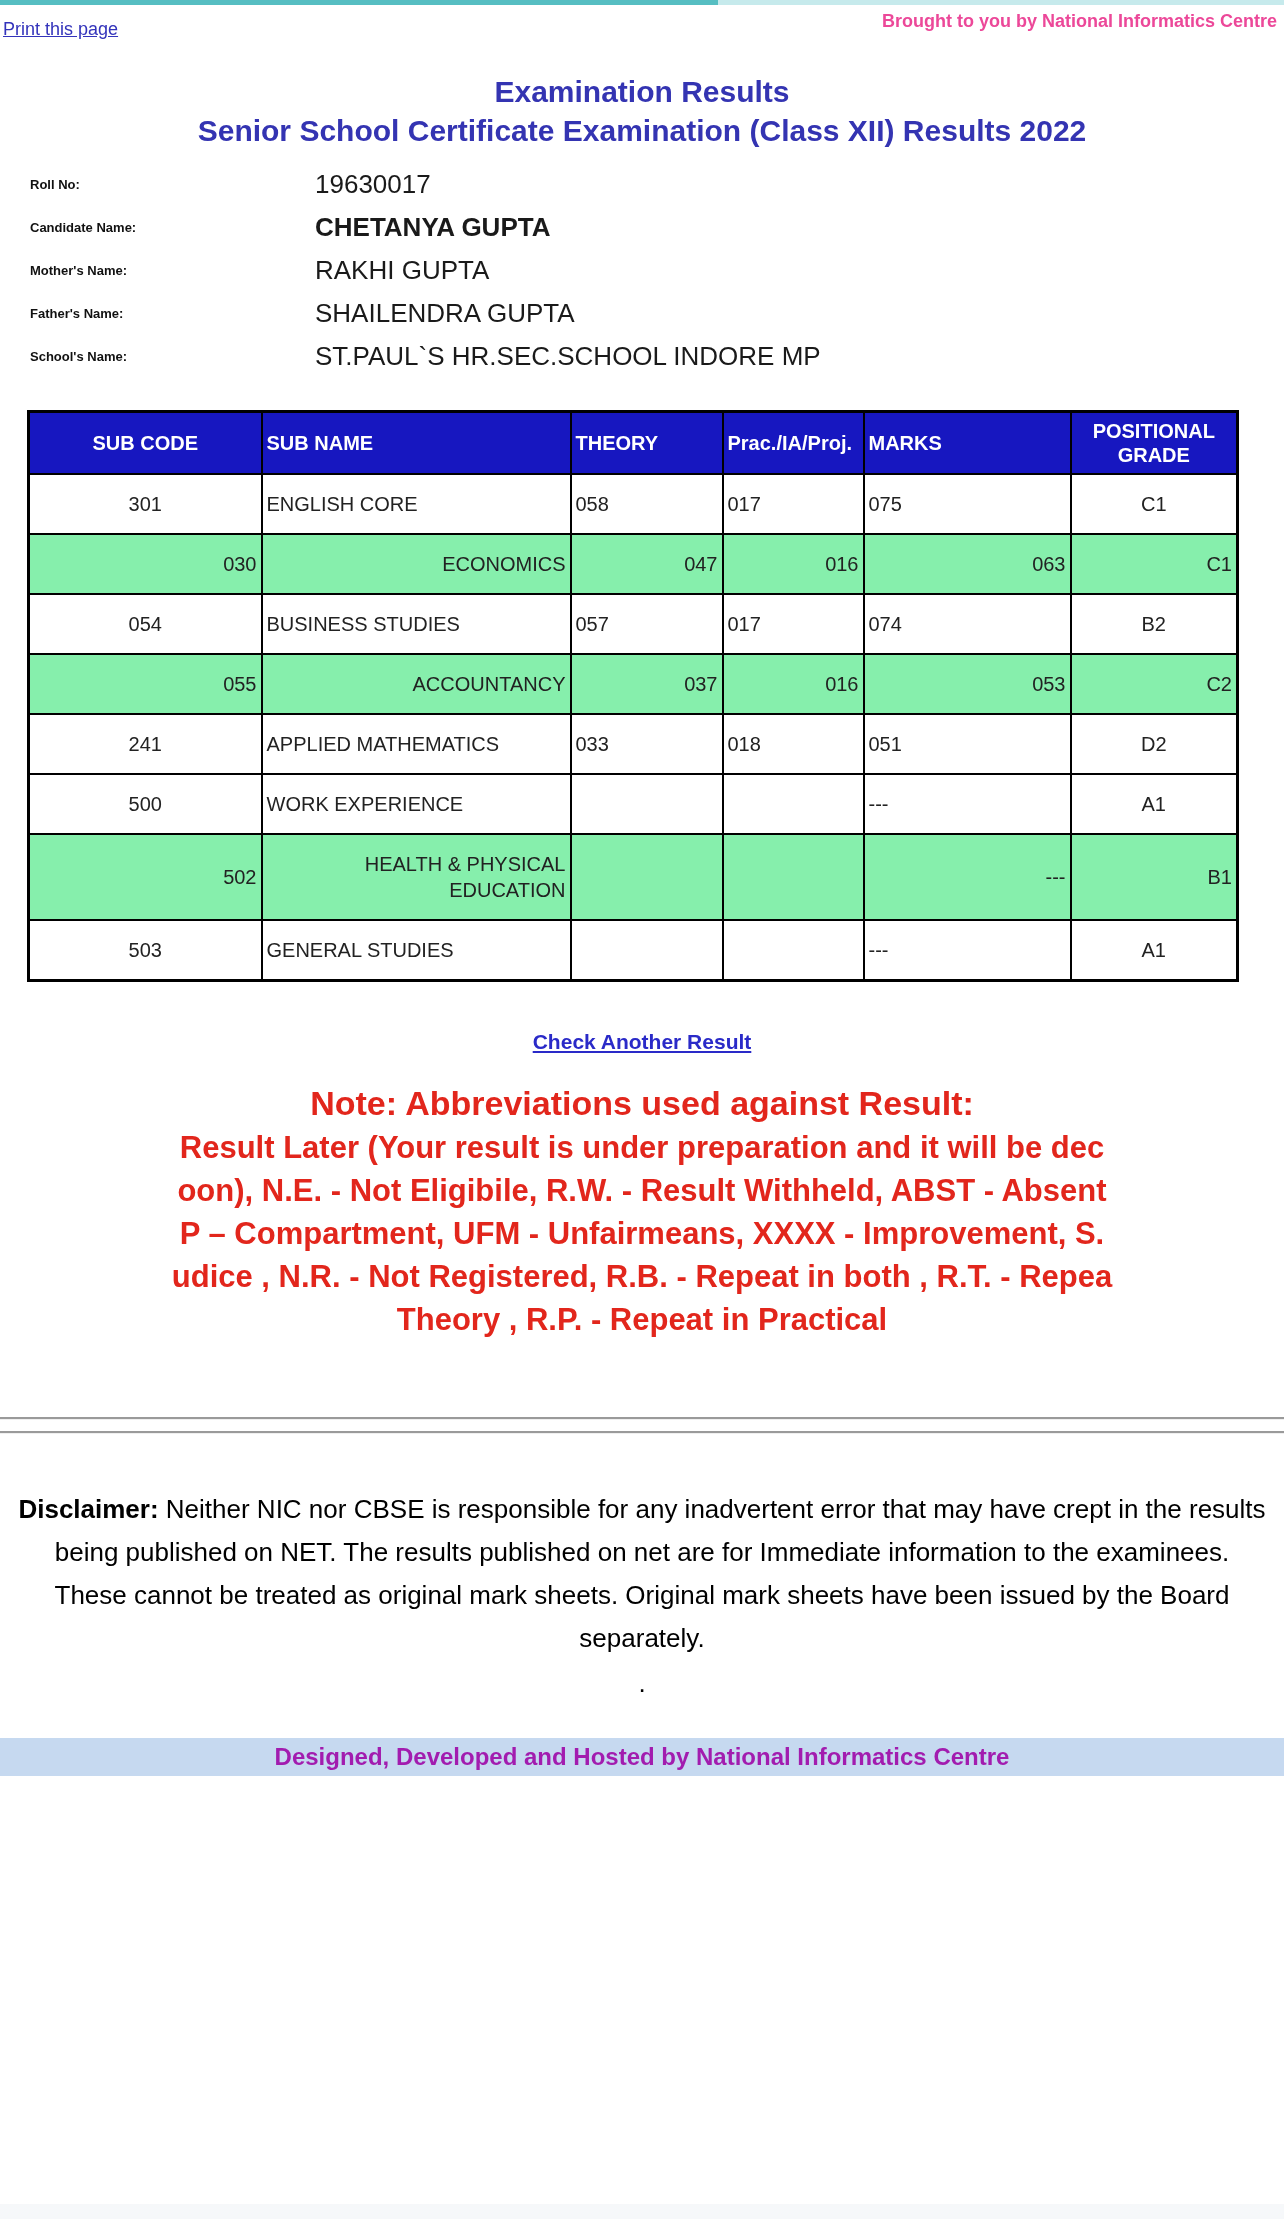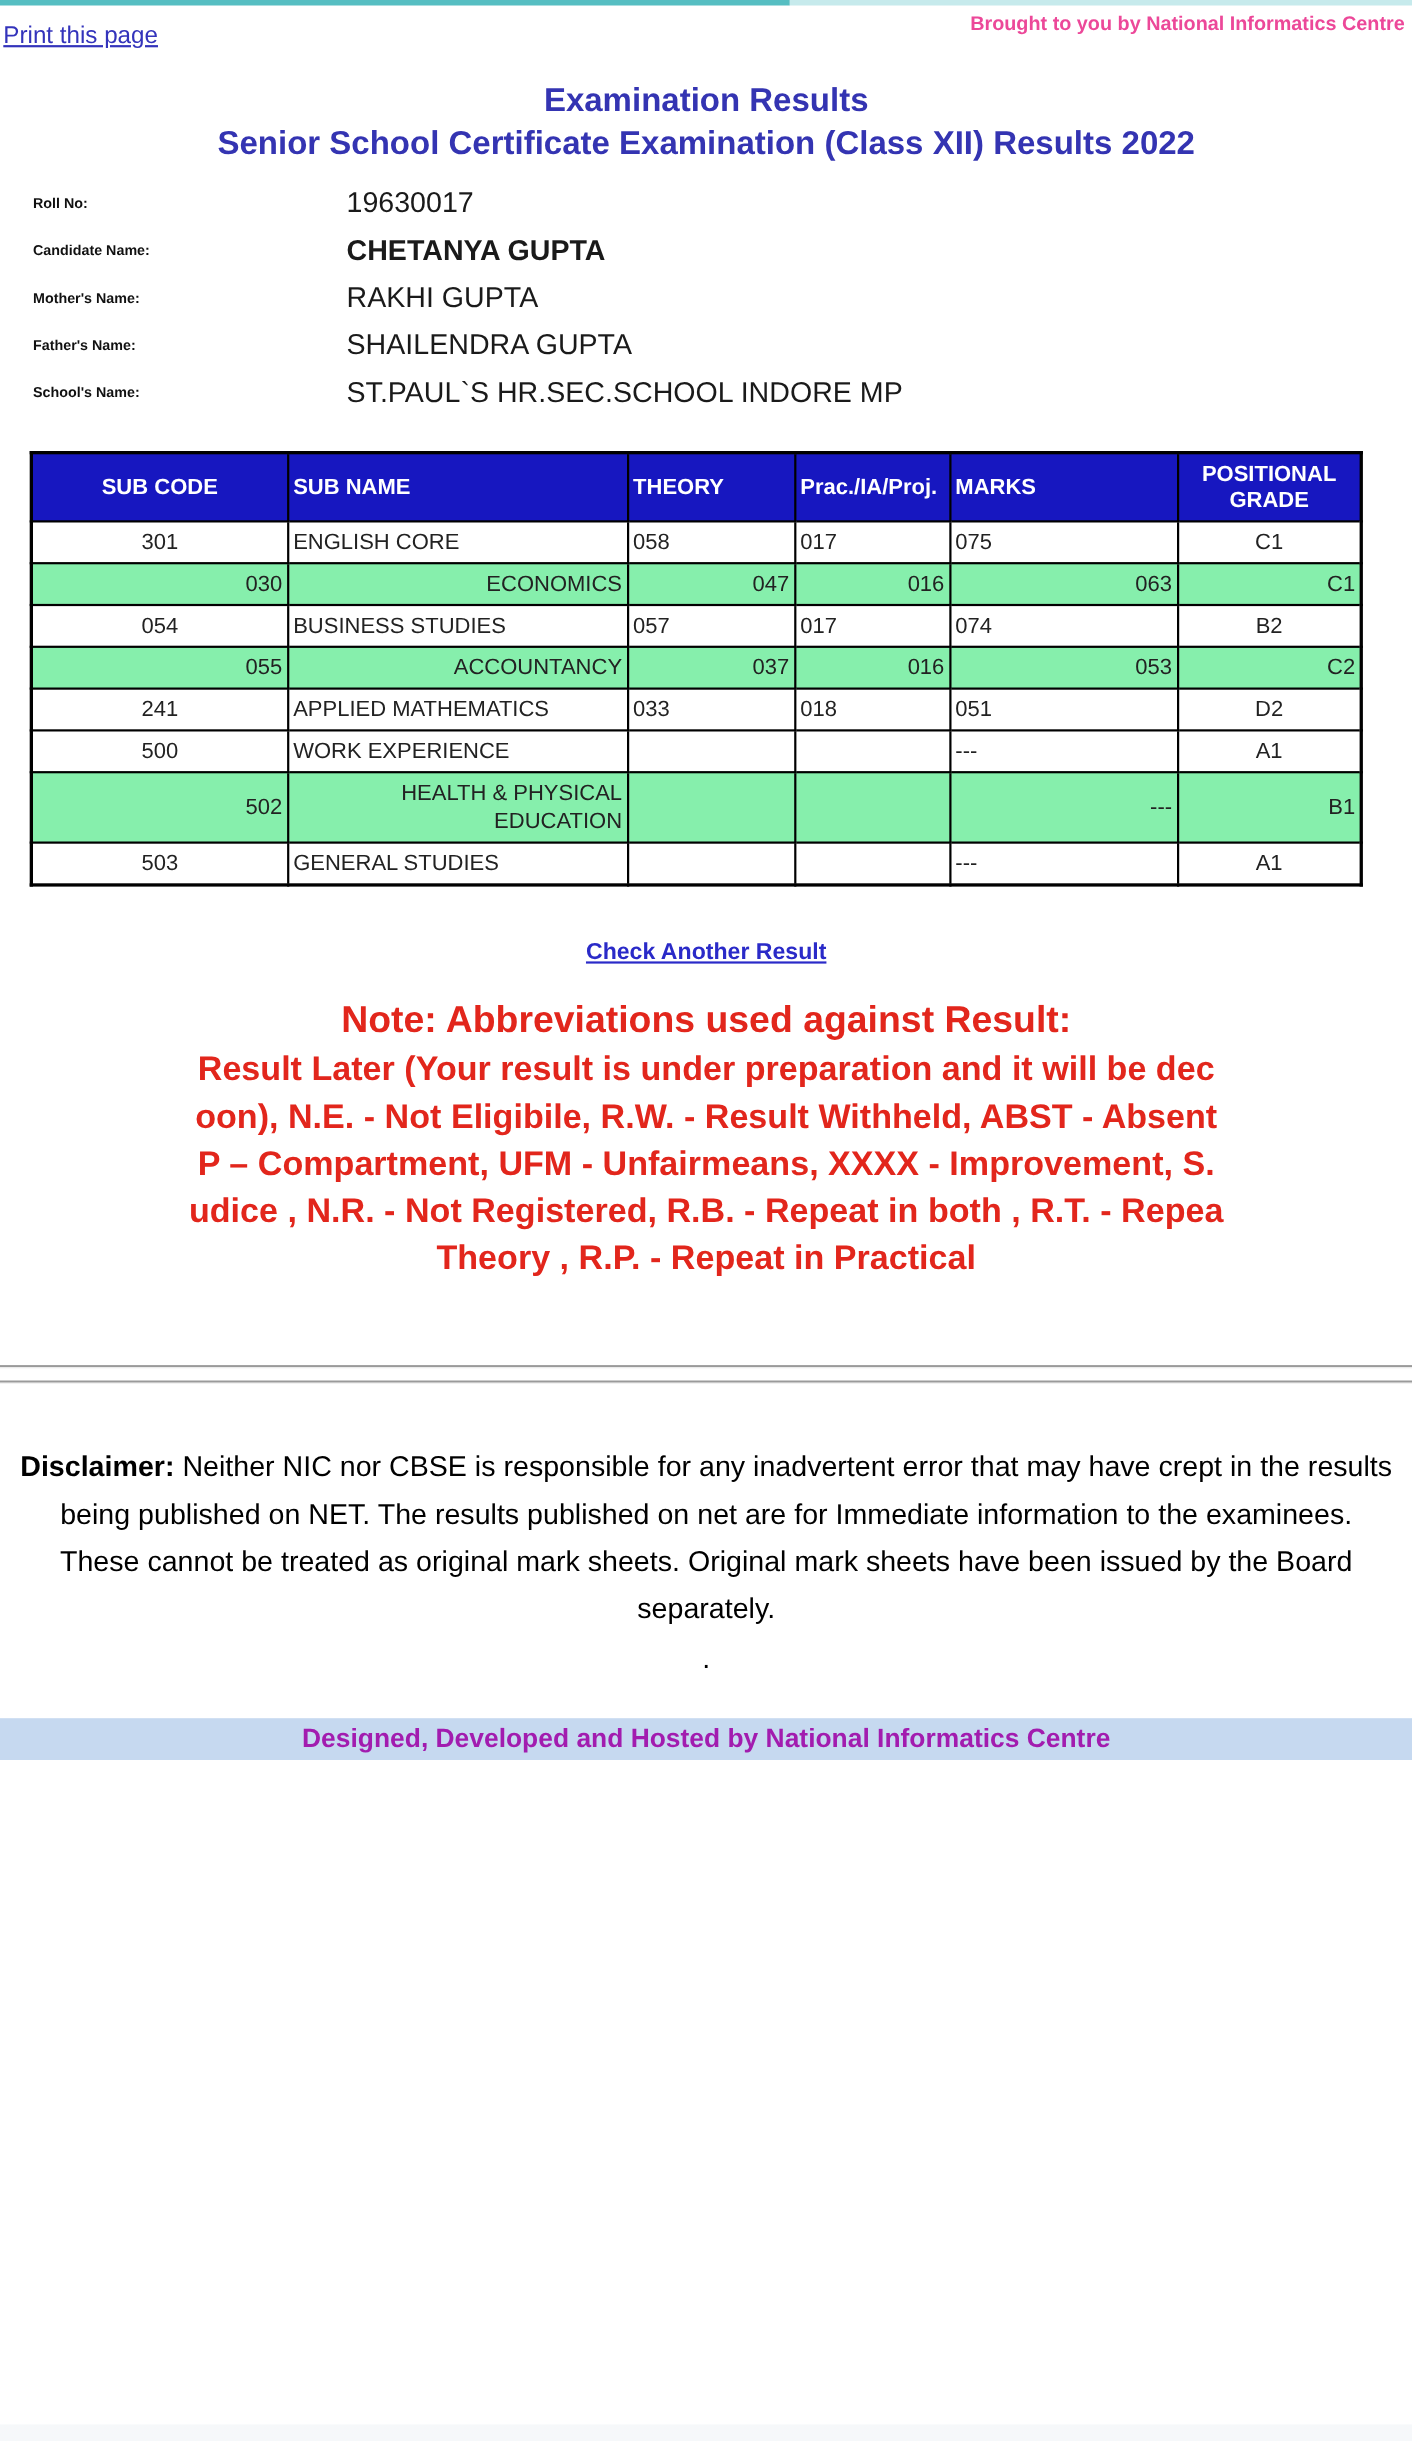--- a/index.html
+++ b/index.html
@@ -11,21 +11,21 @@
   }
   
   .teal-strip { display:flex; height:5px; width:100%; }
   .teal-strip .seg-left  { width:718px; background:#56bec2; }
   .teal-strip .seg-right { flex:1; background:#c6eaec; }
 
   
   .top-row { position:relative; height:46px; }
   .print-link {
     position:absolute; left:3px; top:14px;
-    font-size:22px; color:#3333bb; text-decoration:underline; cursor:pointer;
+    font-size:18px; color:#3333bb; text-decoration:underline; cursor:pointer;
   }
   .brought {
     position:absolute; right:7px; top:6px;
     font-size:18px; font-weight:bold; color:#ec4899;
   }
 
   
   .page-title, .page-subtitle {
     text-align:center; font-weight:bold; color:#3434b2;
   }
@@ -52,21 +52,21 @@
   .results-table col.c5 { width:207px; }
   .results-table col.c6 { width:167px; }
   .results-table th, .results-table td { border:2px solid #000; }
   .results-table th {
     background:#1717c0; color:#fff; font-size:20px; font-weight:bold;
     padding:6px 4px; height:60px; text-align:left; vertical-align:middle;
     line-height:24px;
   }
   .results-table th.center { text-align:center; }
   .results-table td {
-    font-size:20px; color:#222; padding:5px 4px; height:38px;
+    font-size:20px; color:#222; padding:16px 4px; height:38px;
     line-height:26px; text-align:left; vertical-align:middle;
     background:#fff;
   }
   .results-table td.center { text-align:center; }
   .results-table tr.alt td { background:#86efac;text-align:right; }
   .results-table tr.result-row td {
     background:#1717c0; height:48px; border-color:#000;
   }
   .result-text {
     color:#fff; font-size:27px; font-weight:bold; padding-left:2px;

